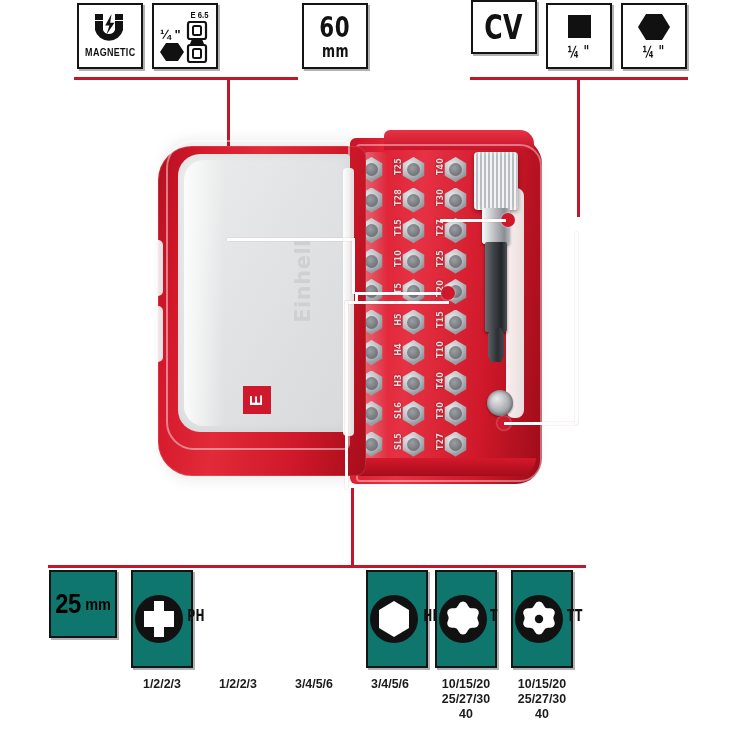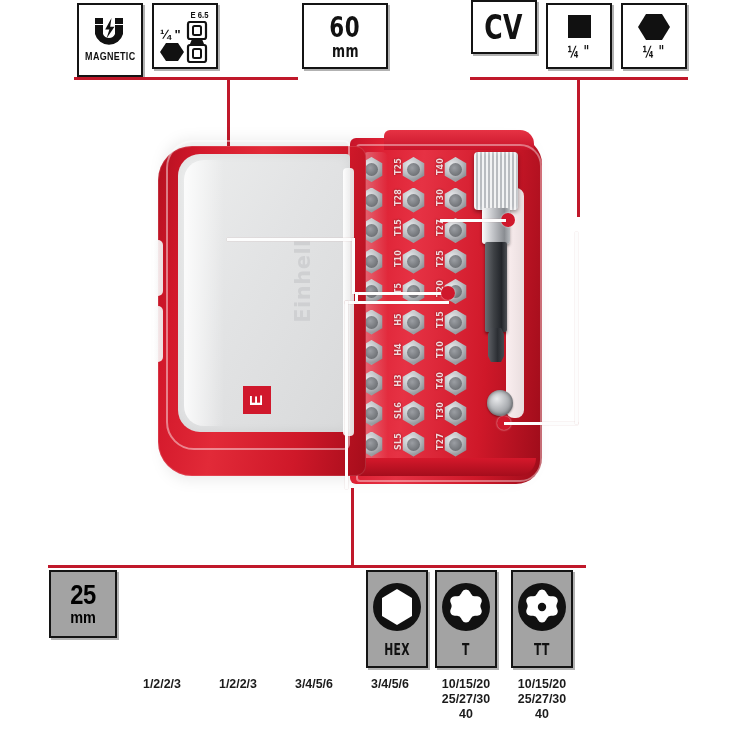--- a/index.html
+++ b/index.html
@@ -28,43 +28,43 @@
     font-weight:bold;
     color:#121212;
     letter-spacing:.5px;
     line-height:1;
     text-align:center;
     font-family:"DejaVu Sans Condensed","Liberation Sans",sans-serif;
     transform:scaleX(.82);
   }
 
   
-  #b-magnetic{left:77px;top:3px;width:66px;height:74px;}
+  #b-magnetic{left:77px;top:3px;width:66px;height:66px;}
   .magnet-wrap{display:flex;flex-direction:column;align-items:center;justify-content:center;gap:1px;margin-top:-1px;}
   .magnet-label{font-size:11.5px;font-weight:bold;transform:scaleX(.78);letter-spacing:.4px;color:#101010;}
 
   #b-quarter{left:152px;top:3px;width:66px;height:66px;align-items:flex-end;}
   #b-quick{left:227px;top:3px;width:66px;height:66px;}
   .quick-l1{font-size:16px;font-weight:bold;transform:scaleX(.80);letter-spacing:0px;}
   .quick-l2{font-size:16px;font-weight:bold;transform:scaleX(.80);letter-spacing:0px;margin-top:1px;}
 
-  #b-60mm{left:302px;top:3px;width:86px;height:66px;align-items:center;}
+  #b-60mm{left:302px;top:3px;width:66px;height:66px;align-items:center;}
   .sz-big{font-size:29px;font-weight:bold;transform:scaleX(.85);line-height:.95;letter-spacing:-.5px;}
   .sz-small{font-size:17px;font-weight:bold;transform:scaleX(.85);line-height:1;margin-top:1px;}
 
   
   #b-cv{left:471px;top:0;width:66px;height:54px;}
   .cv-text{font-size:34px;font-weight:bold;transform:scaleX(.82);letter-spacing:-1px;}
   #b-sq{left:546px;top:3px;width:66px;height:66px;}
   #b-hx{left:621px;top:3px;width:66px;height:66px;}
   .frac{font-size:15px;font-weight:bold;margin-top:4px;letter-spacing:0;}
 
   
-  .bbadge{position:absolute;background:#a3a3a3;border:2.5px solid #141414;box-sizing:border-box;
-          box-shadow:2px 2px 0 rgba(0,0,0,.30);display:flex;flex-direction:column;align-items:center;}
+  .bbadge{position:absolute;background:#0f766e;border:2.5px solid #141414;box-sizing:border-box;
+          box-shadow:2px 2px 0 rgba(0,0,0,.30);display:flex;flex-direction:row;align-items:center;}
   .bicon{flex:1;display:flex;align-items:center;justify-content:center;width:100%;}
   .blabel{font-size:15px;font-weight:bold;color:#111;transform:scaleX(.80);letter-spacing:.4px;
           padding-bottom:7px;font-family:"DejaVu Sans Condensed","Liberation Sans",sans-serif;}
   .bsub{position:absolute;text-align:center;font-size:13.5px;font-weight:bold;color:#1b1b1b;
         line-height:1.12;transform:scaleX(.92);}
 
   #bb-25{left:49px;top:570px;width:68px;height:68px;}
   #bb-s2{left:49px;top:646px;width:68px;height:68px;}
   .s2-text{font-size:33px;font-weight:bold;transform:scaleX(.85);letter-spacing:-1px;}
 
@@ -398,20 +398,29 @@
   <div class="vline" style="left:351px;top:488px;height:79px;"></div>
 
   <div class="hline" style="left:48px;top:565px;width:538px;"></div>
 
   <div class="bbadge" id="bb-25" style="justify-content:center;">
     <div class="btext sz-big" style="font-size:28px;">25</div>
     <div class="btext sz-small" style="font-size:17px;">mm</div>
   </div>
 
 
+  <div class="bbadge" style="left:131px;top:570px;width:62px;height:98px;">
+    <div class="bicon">
+      <svg width="52" height="52" viewBox="0 0 52 52">
+        <circle cx="26" cy="26" r="24" fill="#111"></circle>
+        <path d="M21 8 h10 v10 h10 v16 h-10 v10 h-10 v-10 h-10 v-16 h10 z" fill="#fff"></path>
+      </svg>
+    </div>
+    <div class="blabel">PH</div>
+  </div>
   <div class="bsub" style="left:121px;top:676px;width:82px;">1/2/2/3</div>
 
   <div class="bsub" style="left:197px;top:676px;width:82px;">1/2/2/3</div>
 
   <div class="bsub" style="left:273px;top:676px;width:82px;">3/4/5/6</div>
 
   <div class="bbadge" style="left:366px;top:570px;width:62px;height:98px;">
     <div class="bicon">
       <svg width="52" height="52" viewBox="0 0 52 52">
         <circle cx="26" cy="26" r="24" fill="#111"></circle>

